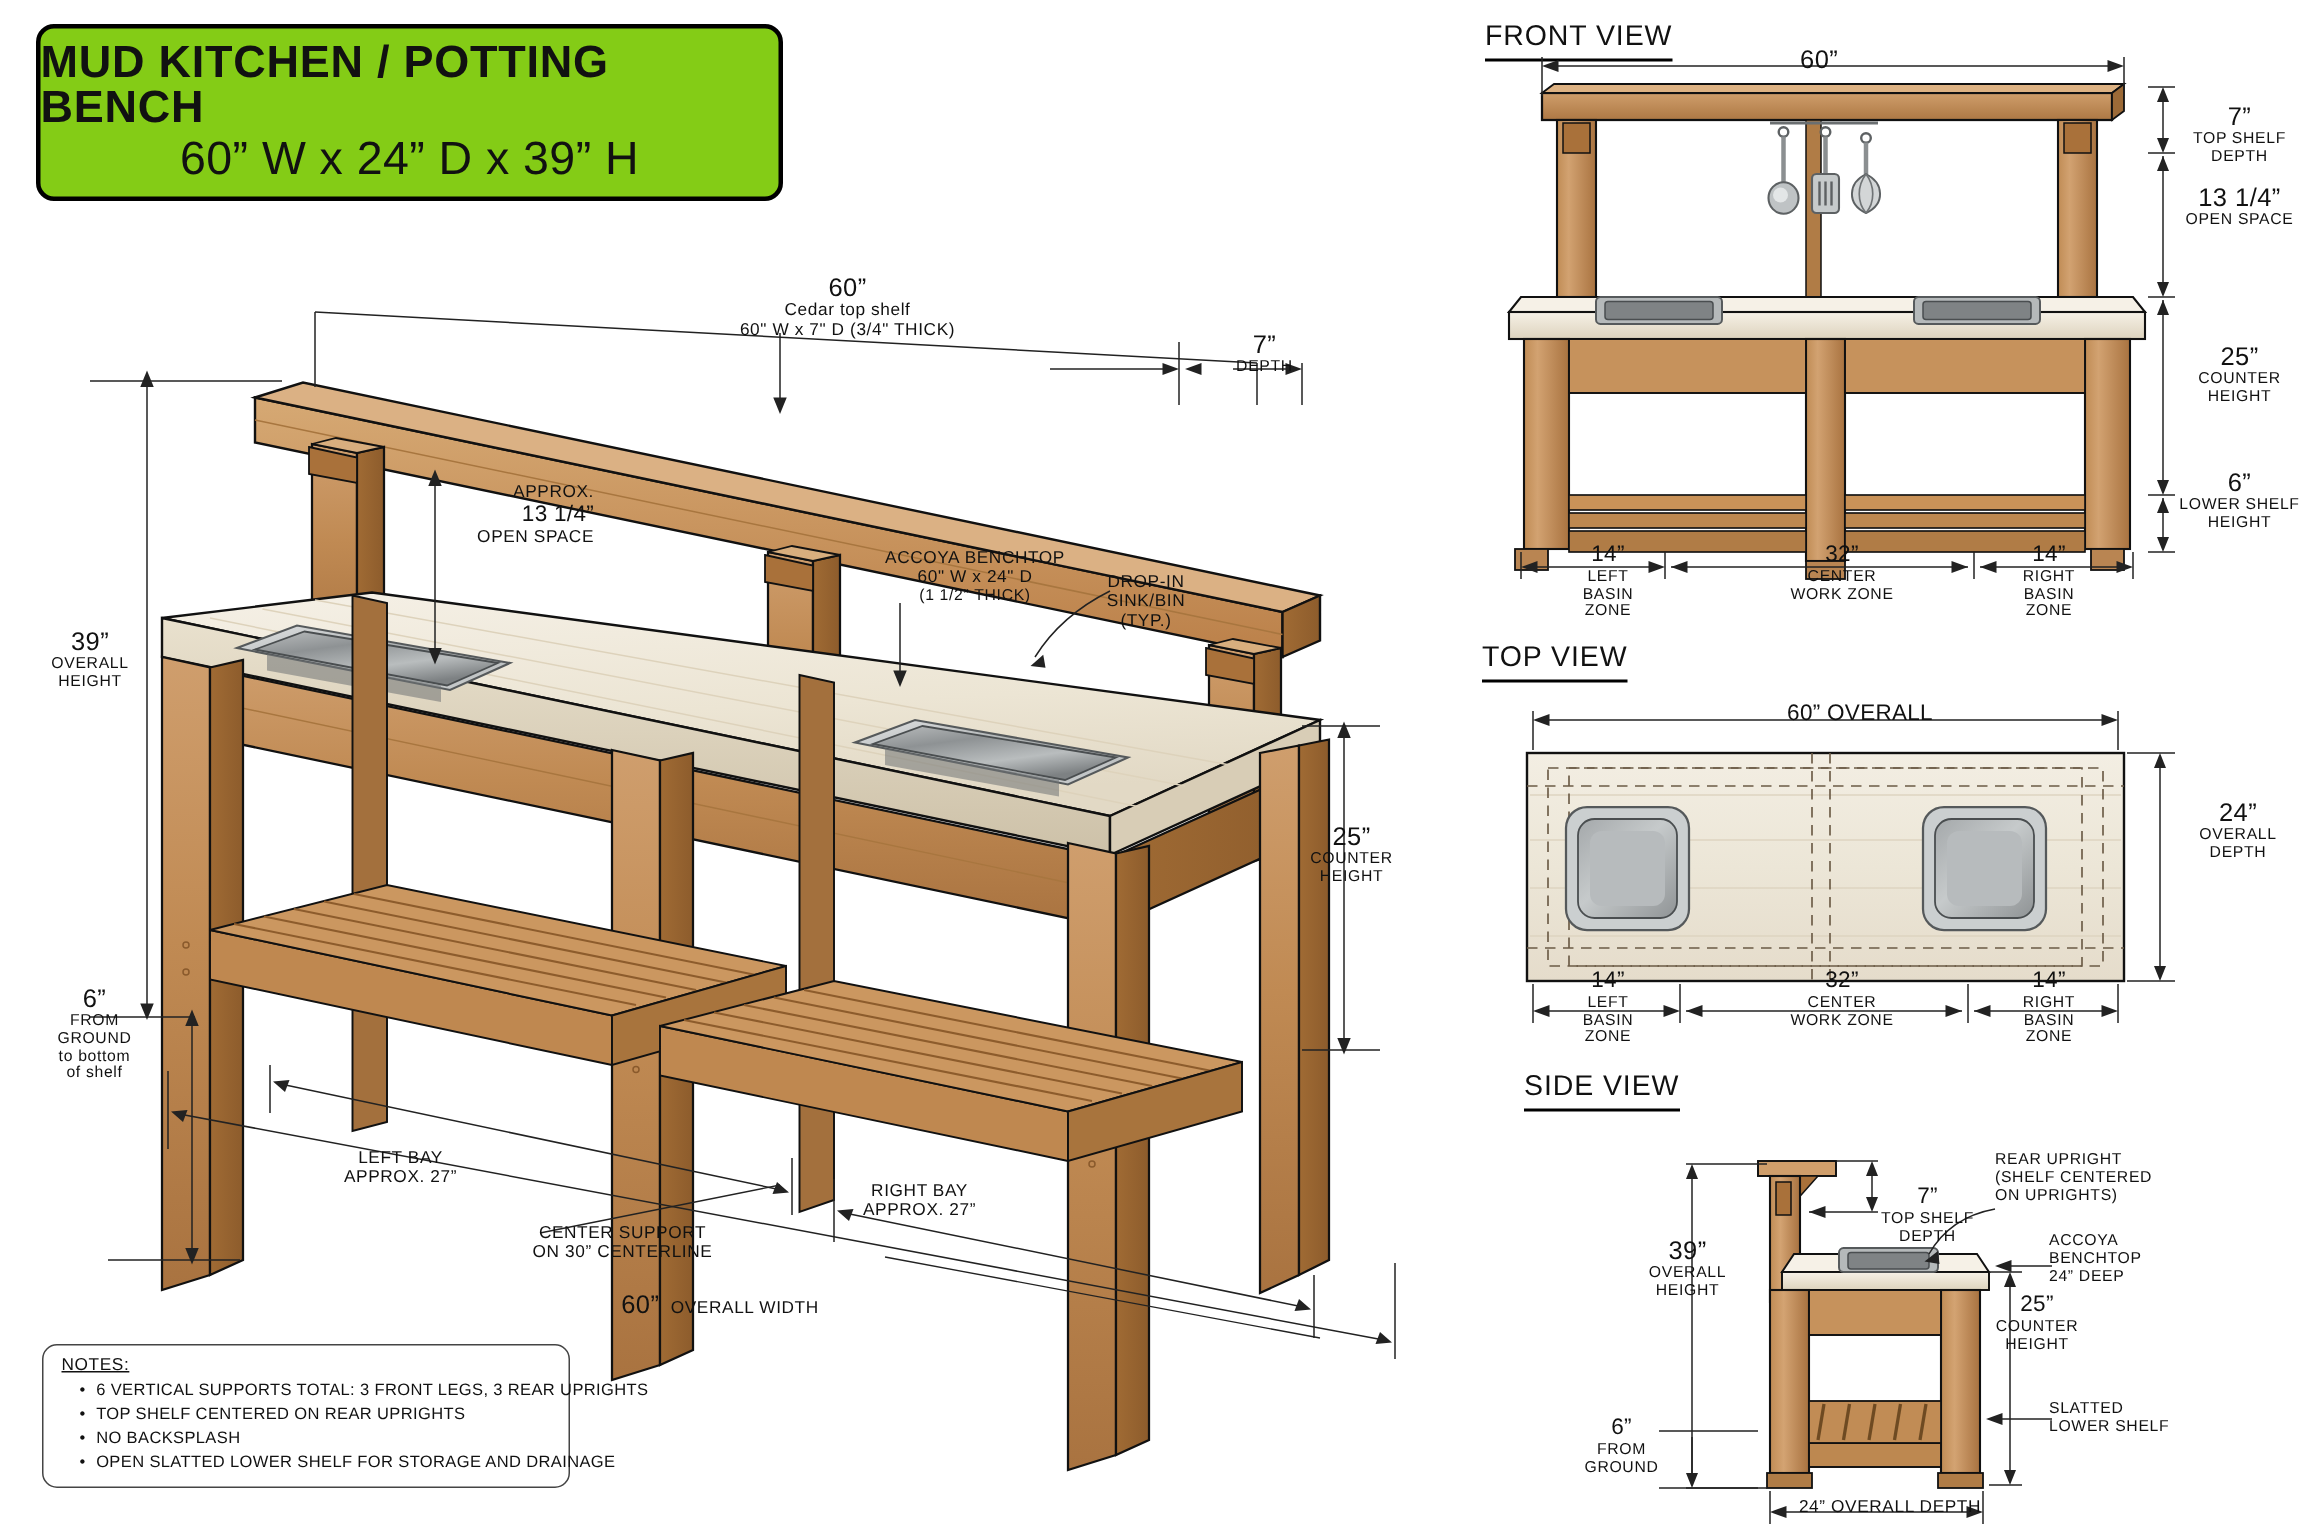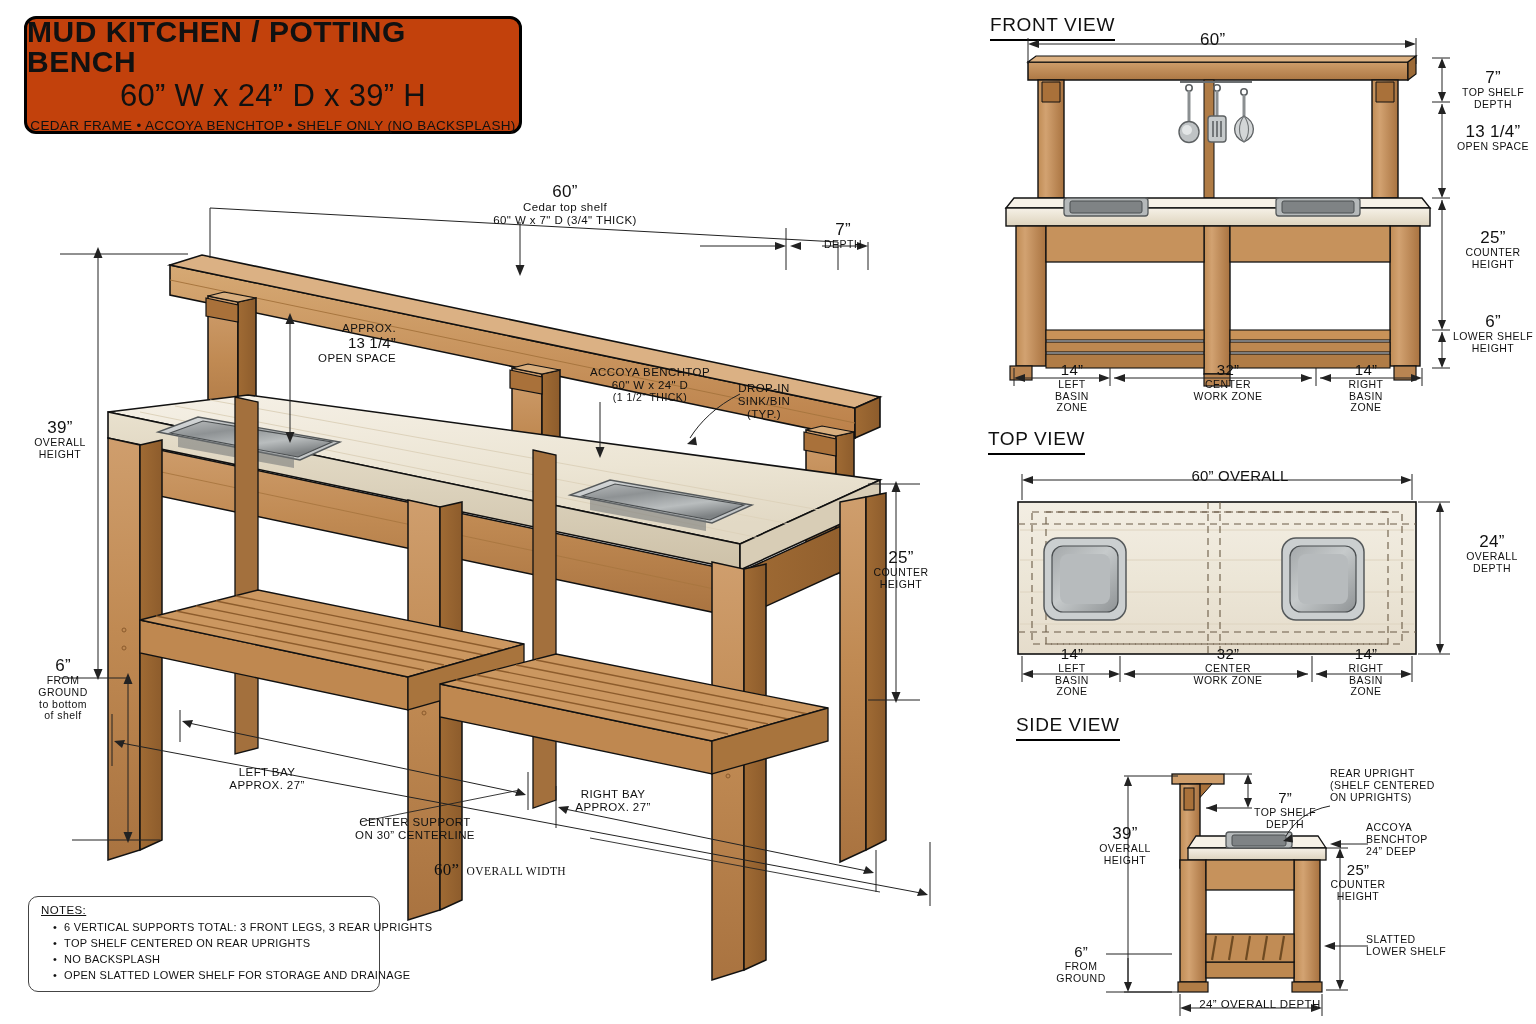--- a/index.html
+++ b/index.html
@@ -8,21 +8,21 @@
   .abs{position:absolute;}
   .dimtext{font-size:12px;letter-spacing:.2px;line-height:1.12;text-align:center;color:#111;}
   .dimnum{font-size:17px;letter-spacing:.3px;}
   .dimnum-sm{font-size:15px;}
   .dimsub{font-size:10.5px;letter-spacing:.45px;}
   .dimsub-b{font-size:11.5px;letter-spacing:.4px;}
   svg{display:block;overflow:visible;}
 
   
   #title-block{left:24px;top:16px;width:492px;height:112px;
-      border:3px solid #000;border-radius:12px;background:#c2410c;
+      border:3px solid #000;border-radius:12px;background:#84cc16;
       display:flex;flex-direction:column;align-items:center;justify-content:center;}
   #title-main{font-size:30px;font-weight:700;letter-spacing:.5px;line-height:1.02;}
   #title-dims{font-size:31px;font-weight:400;letter-spacing:.3px;line-height:1.12;margin-top:1px;}
   #title-sub{font-size:13.5px;letter-spacing:.35px;margin-top:5px;}
 
   
   #notes-block{left:28px;top:896px;width:352px;height:96px;
       border:1.6px solid #444;border-radius:10px;background:#fff;padding:7px 12px 0 12px;box-sizing:border-box;}
   #notes-heading{font-size:11.5px;letter-spacing:.4px;text-decoration:underline;margin-bottom:4px;}
   .note-row{display:flex;font-size:11px;letter-spacing:.25px;line-height:1.45;padding-left:12px;}
@@ -33,21 +33,20 @@
       border-bottom:2.5px solid #000;display:inline-block;padding-bottom:3px;}
 
   .lbl-line{display:block;}
 </style>
 </head>
 <body>
 
 <div class="abs" id="title-block">
   <div id="title-main">MUD KITCHEN / POTTING BENCH</div>
   <div id="title-dims">60” W x 24” D x 39” H</div>
-  <div id="title-sub">CEDAR FRAME • ACCOYA BENCHTOP • SHELF ONLY (NO BACKSPLASH)</div>
 </div>
 
 <div class="abs" id="notes-block">
   <div id="notes-heading">NOTES:</div>
   <div class="note-row">
     <span class="note-bullet">•</span>
     <span class="note-txt">6 VERTICAL SUPPORTS TOTAL:  3 FRONT LEGS, 3 REAR UPRIGHTS</span>
   </div>
   <div class="note-row">
     <span class="note-bullet">•</span>
@@ -311,21 +310,21 @@
   <span class="dimsub-b lbl-line">APPROX. 27”</span>
 </div>
 <div class="abs dimtext" style="left:518px;top:788px;width:190px;">
   <span class="dimsub-b lbl-line">RIGHT BAY</span>
   <span class="dimsub-b lbl-line">APPROX. 27”</span>
 </div>
 <div class="abs dimtext" style="left:310px;top:816px;width:210px;">
   <span class="dimsub-b lbl-line">CENTER SUPPORT</span>
   <span class="dimsub-b lbl-line">ON 30” CENTERLINE</span>
 </div>
-<div class="abs dimtext" style="left:380px;top:860px;width:240px;font-family:Liberation Serif, serif;">
+<div class="abs dimtext" style="left:360px;top:860px;width:240px;">
   <span class="dimnum">60”</span>
   <span class="dimsub-b" style="margin-left:4px;">OVERALL WIDTH</span>
 </div>
 
 <div class="abs view-title" style="left:990px;top:14px;">FRONT VIEW</div>
 
 <svg class="abs" style="left:980px;top:40px;" width="520" height="370" viewBox="0 0 520 370">
   <defs>
     <linearGradient id="fvCed" x1="0" y1="0" x2="1" y2="0">
       <stop offset="0%" stop-color="#c08c55"></stop>

